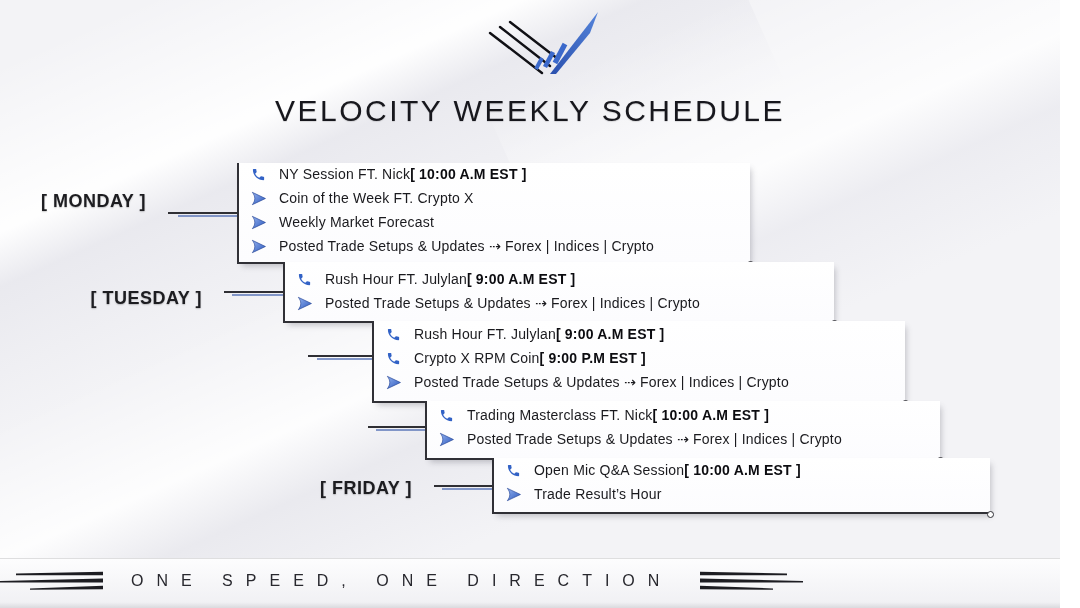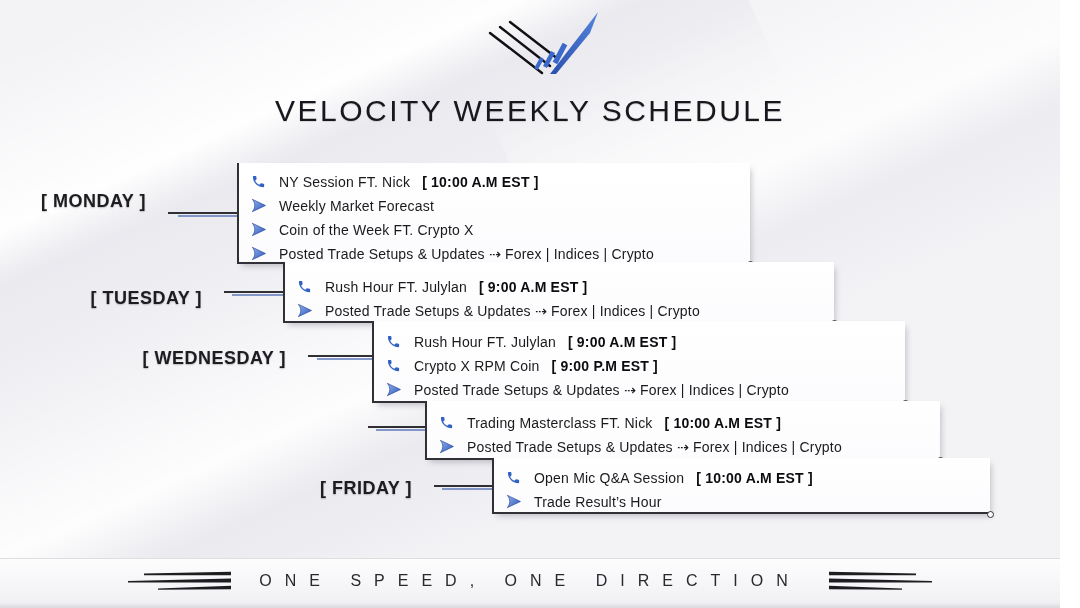--- a/index.html
+++ b/index.html
@@ -29,40 +29,40 @@
   .card{
     position:absolute;background:linear-gradient(180deg,#ffffff 0%,#fcfcfe 100%);
     border-left:2px solid #303036;border-bottom:2px solid #303036;
     box-shadow:3px 4px 6px -2px rgba(55,55,68,0.28);
   }
   .end-dot{
     position:absolute;right:-4px;bottom:-6px;width:5px;height:5px;
     border:1.6px solid #303036;border-radius:50%;background:#fff;
   }
   .rows{position:absolute;left:0;top:0;right:0;}
-  .row{display:flex;align-items:flex-end;height:24px;padding-left:10px;}
+  .row{display:flex;align-items:flex-start;height:24px;padding-left:10px;}
   .icn{width:19px;height:17px;display:flex;align-items:center;justify-content:center;flex:0 0 19px;margin-right:11px;}
   .txt{font-size:14px;color:#1a1a1e;letter-spacing:0.2px;white-space:nowrap;}
-  .time{font-size:14px;font-weight:700;color:#0c0c10;margin-left:12px;letter-spacing:0.2px;white-space:nowrap;}
+  .time{font-size:14px;font-weight:700;color:#0c0c10;letter-spacing:0.2px;white-space:nowrap;}
 
   .day-label{
     position:absolute;transform:translateY(-50%);white-space:nowrap;
     font-size:18px;font-weight:600;letter-spacing:0.5px;color:#1d1d21;
     text-shadow:0 1.5px 1.5px rgba(0,0,0,0.22);
   }
   .conn{position:absolute;height:6px;}
   .conn::before{content:"";position:absolute;left:0;right:0;top:1px;height:2px;background:#2f2f34;}
   .conn::after{content:"";position:absolute;left:14%;right:0;top:4px;height:1.5px;background:#6e86c0;opacity:0.85;}
 
   
   .footer{
     position:absolute;left:0;top:558px;width:100%;height:50px;
     background:linear-gradient(180deg,#fdfdfe 0%,#f1f1f4 88%,#dadade 100%);
     border-top:1px solid #dededf;
-    display:flex;align-items:center;justify-content:center;gap:26px;
+    display:flex;align-items:center;gap:26px;
     box-sizing:border-box;padding-bottom:6px;
   }
   .tagline{
     font-size:16px;font-weight:500;color:#28282e;letter-spacing:13px;white-space:nowrap;
   }
   .speed{display:block;}
   .speed-right{transform:scaleX(-1);}
 </style>
 </head>
 <body>
@@ -109,29 +109,29 @@
           </span>
         <span class="txt">NY Session FT. Nick</span>
         <span class="time">[ 10:00 A.M EST ]</span>
       </div>
       <div class="row">
         <span class="icn">
             <svg width="17" height="15" viewBox="0 0 22 18">
               <path d="M3 1 L20 9 L3 17 C7.2 11.8 7.2 6.2 3 1 Z" fill="url(#arrowGrad)" stroke="#1d3d90" stroke-width="0.8"></path>
             </svg>
           </span>
+        <span class="txt">Coin of the Week FT. Crypto X</span>
+      </div>
+      <div class="row">
+        <span class="icn">
+            <svg width="17" height="15" viewBox="0 0 22 18">
+              <path d="M3 1 L20 9 L3 17 C7.2 11.8 7.2 6.2 3 1 Z" fill="url(#arrowGrad)" stroke="#1d3d90" stroke-width="0.8"></path>
+            </svg>
+          </span>
         <span class="txt">Weekly Market Forecast</span>
-      </div>
-      <div class="row">
-        <span class="icn">
-            <svg width="17" height="15" viewBox="0 0 22 18">
-              <path d="M3 1 L20 9 L3 17 C7.2 11.8 7.2 6.2 3 1 Z" fill="url(#arrowGrad)" stroke="#1d3d90" stroke-width="0.8"></path>
-            </svg>
-          </span>
-        <span class="txt">Coin of the Week FT. Crypto X</span>
       </div>
       <div class="row">
         <span class="icn">
             <svg width="17" height="15" viewBox="0 0 22 18">
               <path d="M3 1 L20 9 L3 17 C7.2 11.8 7.2 6.2 3 1 Z" fill="url(#arrowGrad)" stroke="#1d3d90" stroke-width="0.8"></path>
             </svg>
           </span>
         <span class="txt">Posted Trade Setups &amp; Updates ⇢ Forex | Indices | Crypto</span>
       </div>
     </div>
@@ -156,21 +156,20 @@
             <svg width="17" height="15" viewBox="0 0 22 18">
               <path d="M3 1 L20 9 L3 17 C7.2 11.8 7.2 6.2 3 1 Z" fill="url(#arrowGrad)" stroke="#1d3d90" stroke-width="0.8"></path>
             </svg>
           </span>
         <span class="txt">Posted Trade Setups &amp; Updates ⇢ Forex | Indices | Crypto</span>
       </div>
     </div>
     <span class="end-dot"></span>
   </div>
 
-  <div class="day-label" style="right:774px;top:358px">[ WEDNESDAY ]</div>
   <div class="conn" style="left:308px;top:354px;width:64px"></div>
   <div class="card" style="left:372px;top:321px;width:531px;height:80px">
     <div class="rows" style="padding-top:5px">
       <div class="row">
         <span class="icn">
             <svg width="15" height="15" viewBox="0 0 24 24">
               <path fill="#3262c6" d="M6.62 10.79c1.44 2.83 3.76 5.14 6.59 6.59l2.2-2.21c.27-.27.67-.36 1.02-.24 1.12.37 2.33.57 3.57.57.55 0 1 .45 1 1V20c0 .55-.45 1-1 1-9.39 0-17-7.61-17-17 0-.55.45-1 1-1h3.5c.55 0 1 .45 1 1 0 1.25.2 2.45.57 3.57.11.35.03.74-.25 1.02l-2.2 2.2z"></path>
             </svg>
           </span>
         <span class="txt">Rush Hour FT. Julylan</span>

